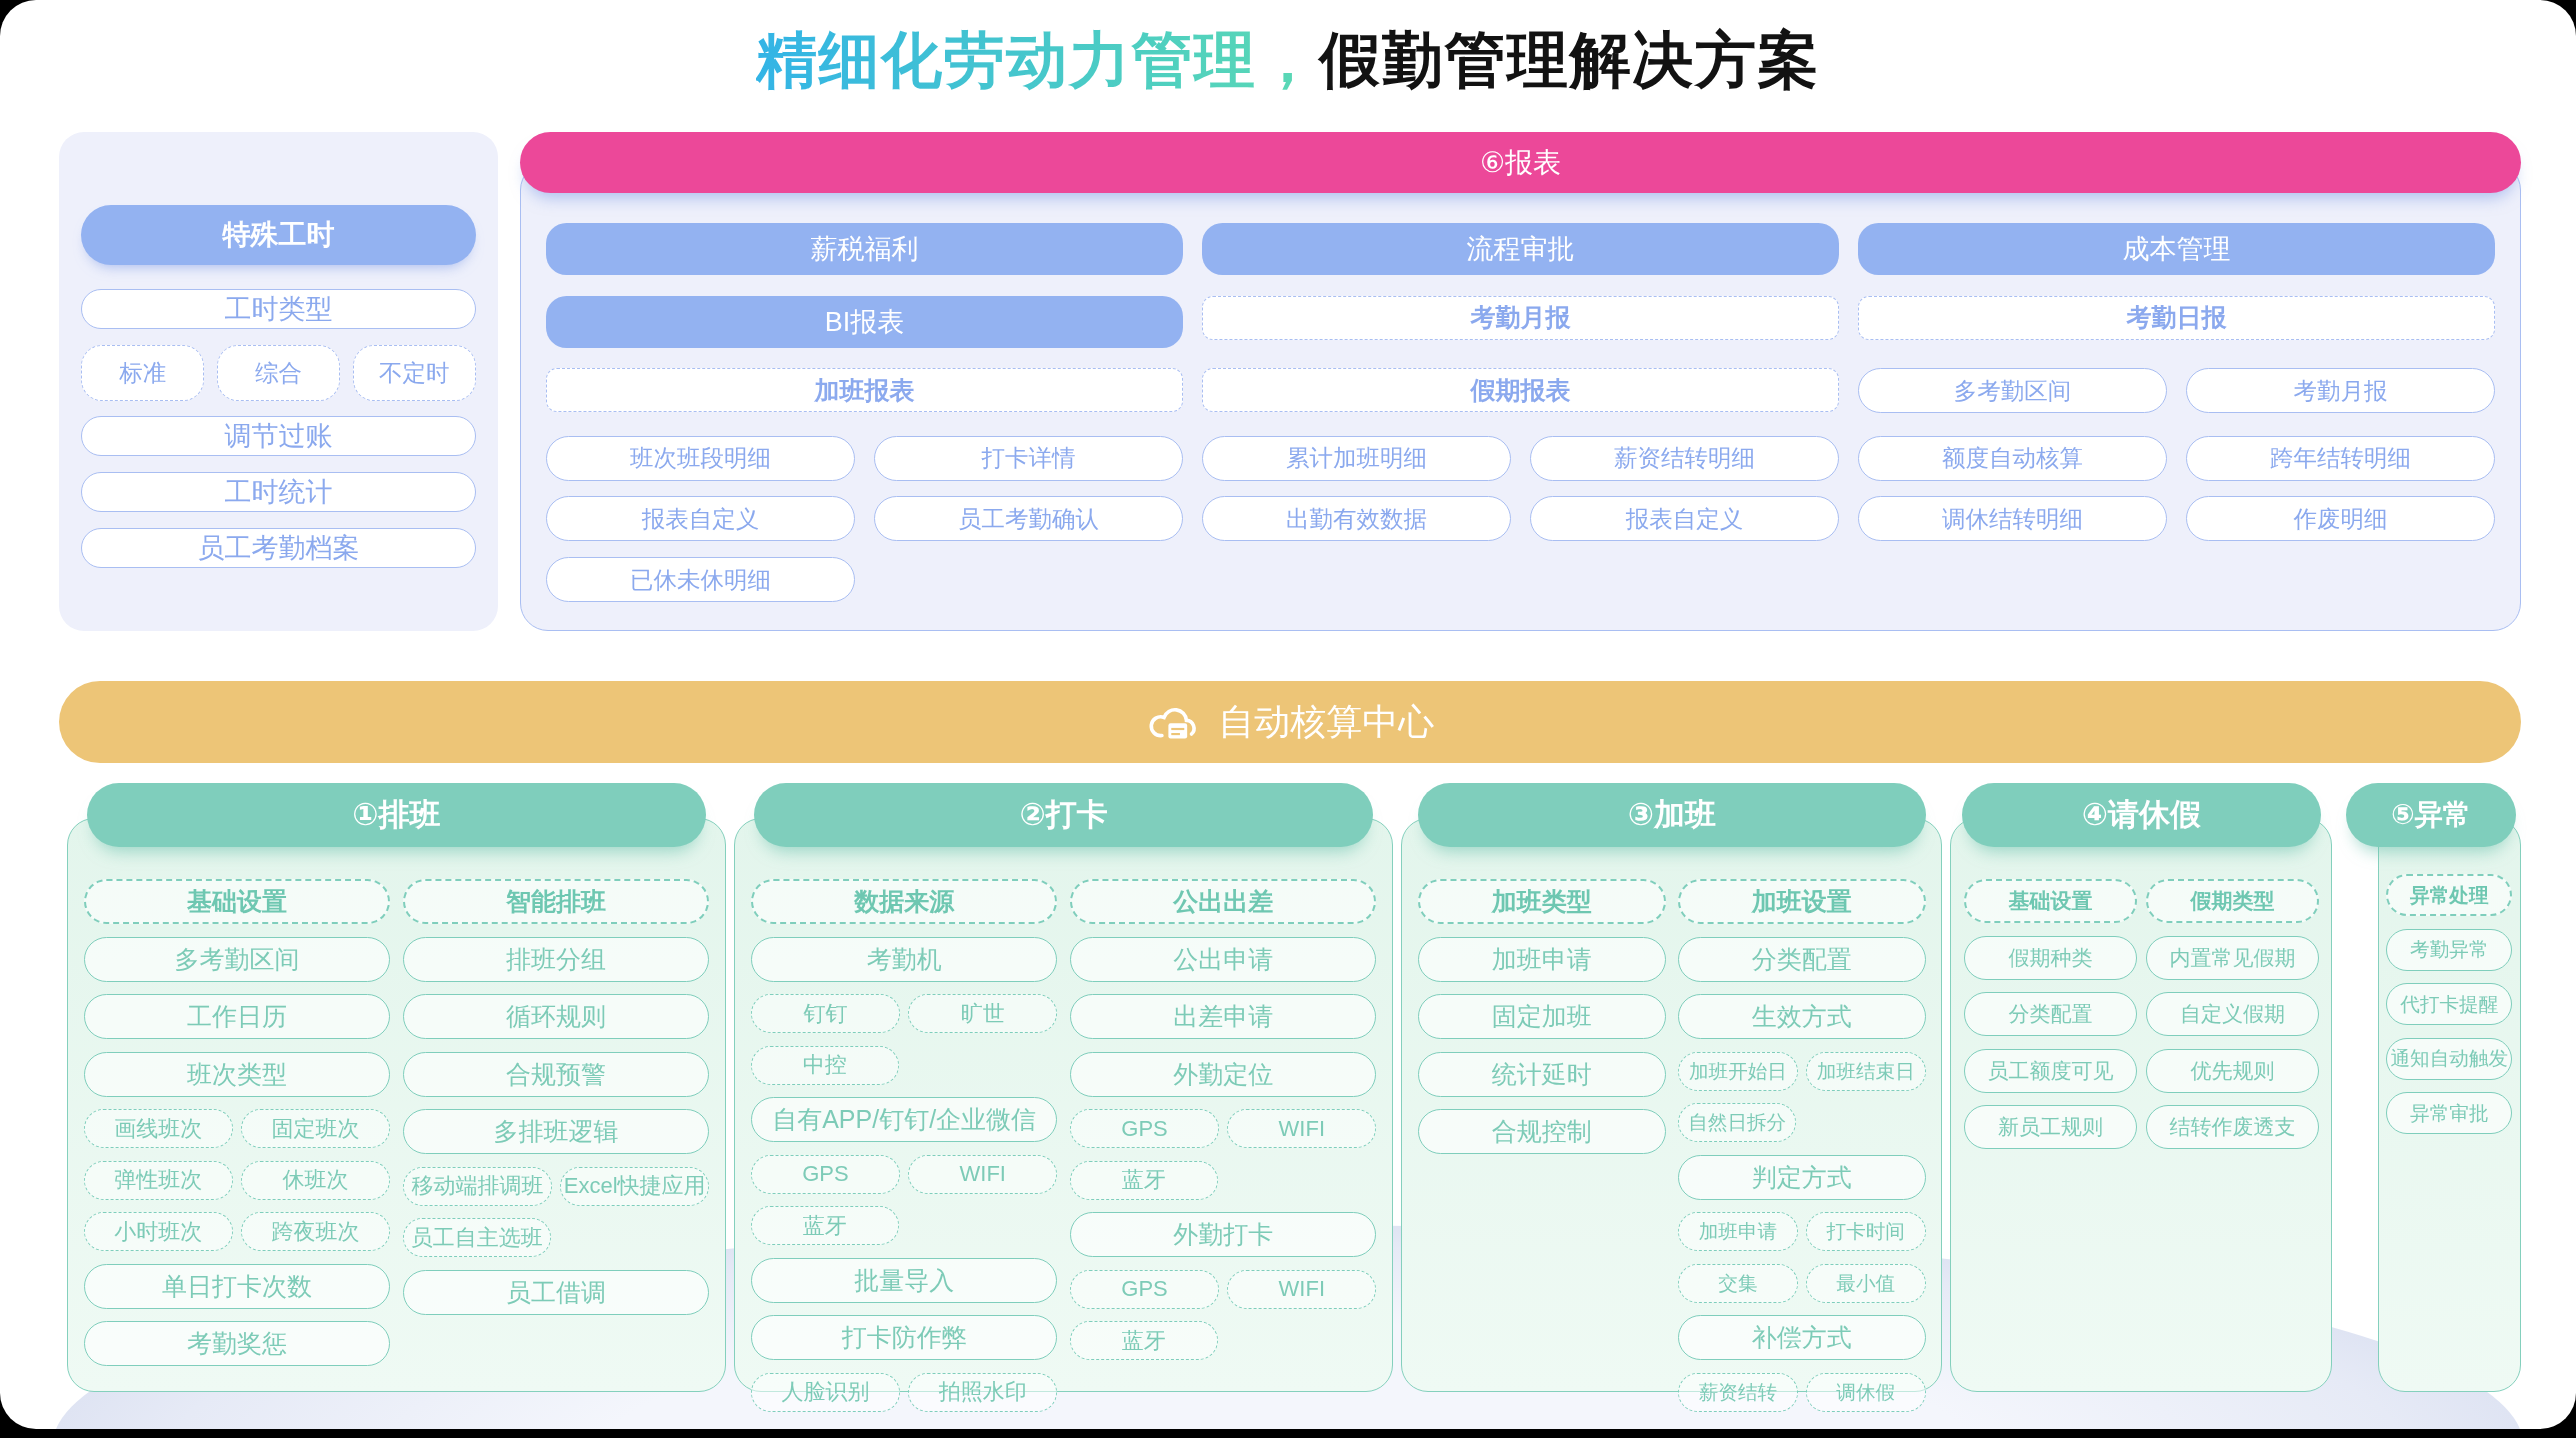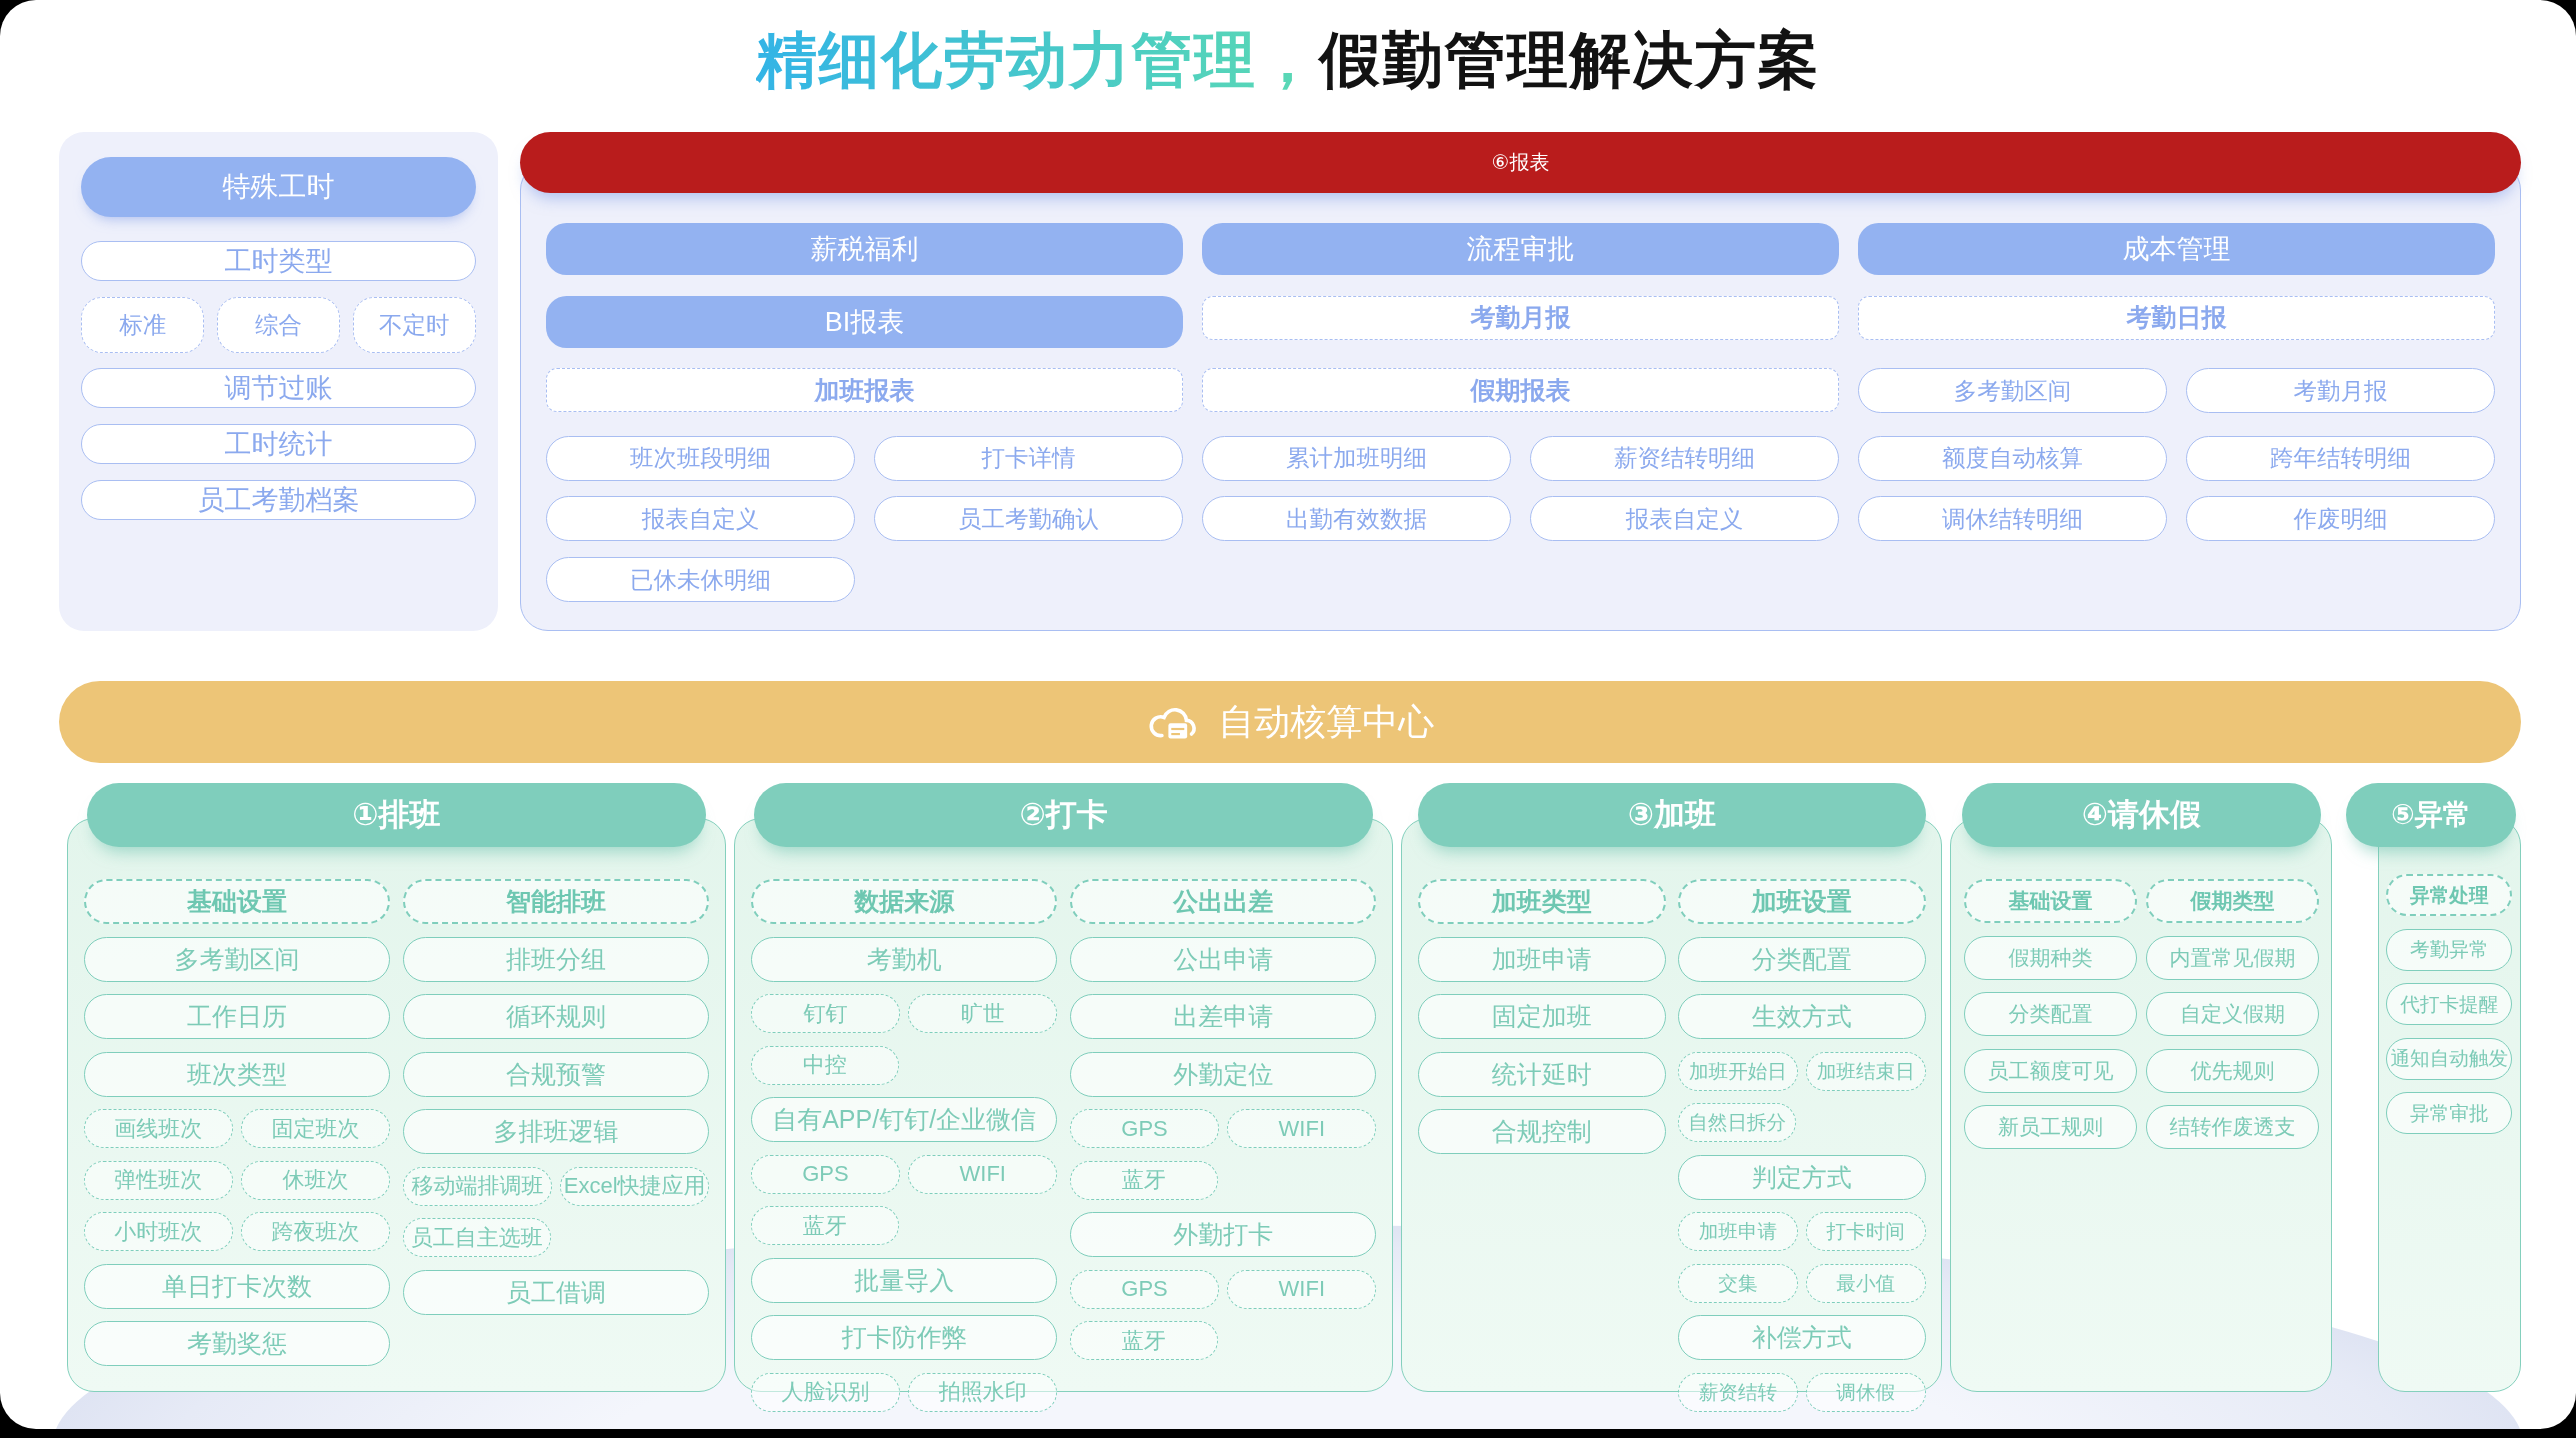--- a/index.html
+++ b/index.html
@@ -12,30 +12,30 @@
   .t-rest{color:#121212;}
 
   
   .pill{display:flex;align-items:center;justify-content:center;white-space:nowrap;box-sizing:border-box;}
 
   
   .top-row{display:flex;gap:22px;padding:0 55px 0 59px;align-items:stretch;}
 
   
   .side-card{flex:0 0 439px;background:#EEF0FB;border-radius:25px;padding:25px 22px 28px;box-sizing:border-box;}
-  .side-head{height:60px;border-radius:30px;background:#93B2F1;color:#fff;font-size:28px;font-weight:400;
-             display:flex;align-items:center;justify-content:center;box-shadow:0 7.8px 12.5px -6.3px rgba(120,150,230,.6);margin-bottom:23.5px;}
+  .side-head{height:60px;border-radius:30px;background:#93B2F1;color:#fff;font-size:28px;font-weight:700;
+             display:flex;align-items:center;justify-content:center;box-shadow:0 7.8px 12.5px -6.3px rgba(120,150,230,.6);margin-bottom:23.5px;margin-top:48px;}
   .side-items{display:flex;flex-direction:column;gap:15.7px;}
   .blue .pill.solid{height:40px;border:1.6px solid #A9BEF2;border-radius:25px;background:#fff;color:#8BA9EE;font-size:27px;}
   .blue .group{display:flex;gap:12.5px;}
   .blue .pill.sm{flex:1;height:56px;border:1.6px dashed #A9BEF2;border-radius:21px;background:#fff;color:#8BA9EE;font-size:23.5px;}
 
   
   .reports-card{flex:1;position:relative;}
-  .reports-head{position:relative;z-index:2;height:61px;border-radius:31px;background:#b91c1c;color:#fff;font-size:20px;
+  .reports-head{position:relative;z-index:2;height:61px;border-radius:31px;background:#ec4899;color:#fff;font-size:28px;
                 display:flex;align-items:center;justify-content:center;box-shadow:0 11px 15.7px -6.3px rgba(120,150,230,.55);}
   .reports-body{margin-top:-31px;border:1.6px solid #A9BEF2;border-radius:28px;background:#EEF0FB;padding:60px 25px 28px;box-sizing:border-box;}
   .reports-grid{display:grid;grid-template-columns:repeat(6,1fr);column-gap:19px;row-gap:15.7px;}
   .r-title{grid-column:span 2;height:52px;border-radius:20.4px;background:#93B2F1;color:#fff;font-size:27px;
            display:flex;align-items:center;justify-content:center;margin-bottom:4.7px;}
   .r-sub{grid-column:span 2;height:44px;border:1.6px dashed #A9BEF2;border-radius:11px;background:#fff;color:#8BA9EE;
          font-size:25px;font-weight:700;display:flex;align-items:center;justify-content:center;margin-bottom:7.8px;}
   .r-item{height:45px;border:1.6px solid #A9BEF2;border-radius:23.5px;background:#fff;color:#8BA9EE;font-size:23.5px;
           display:flex;align-items:center;justify-content:center;white-space:nowrap;}
   .r-empty{visibility:hidden;}

